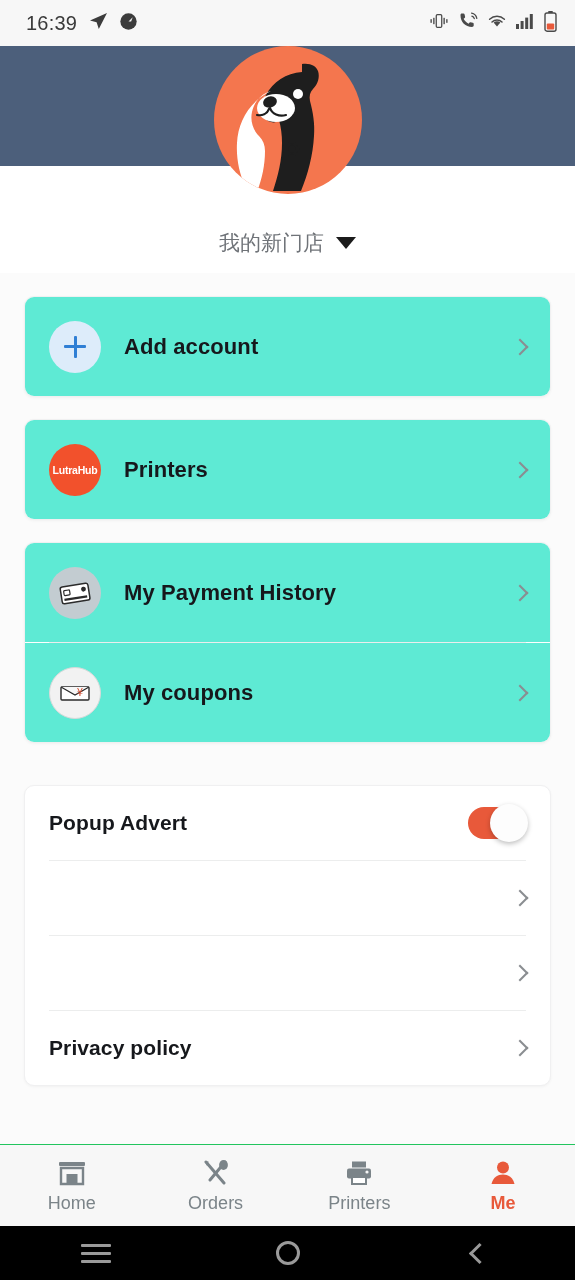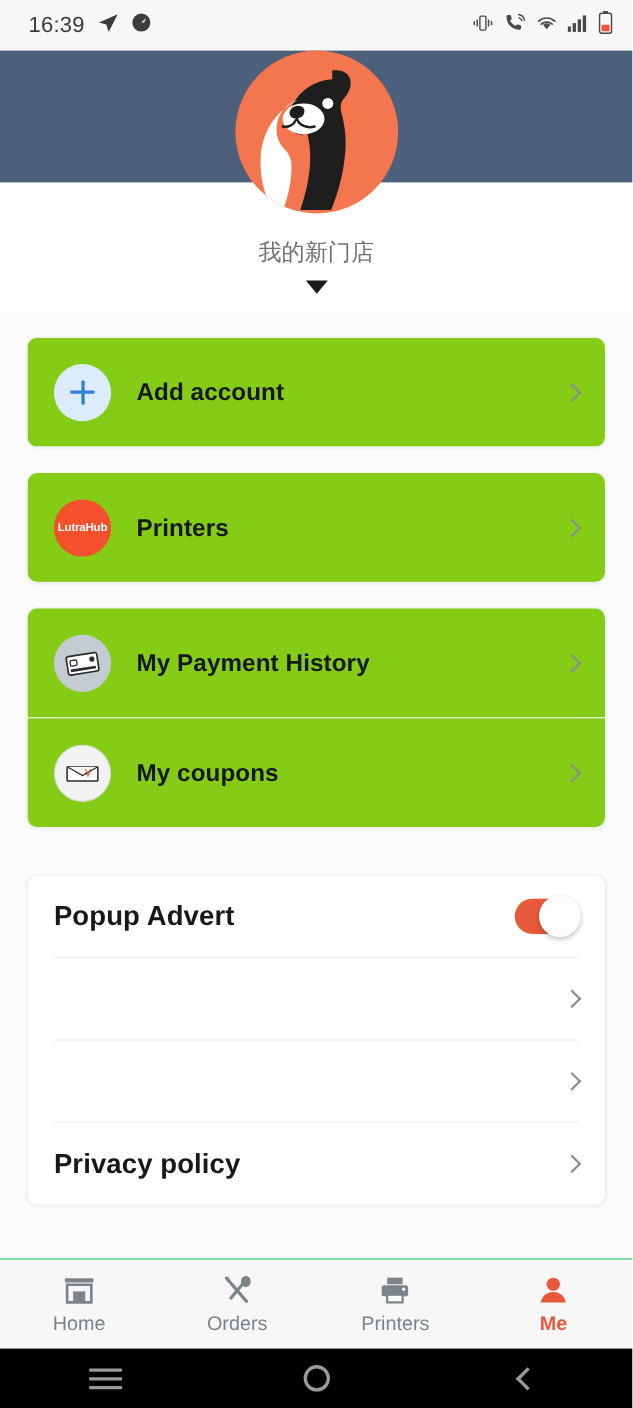--- a/index.html
+++ b/index.html
@@ -52,22 +52,22 @@
     background: #f4764e;
     position: relative; overflow: hidden;
   }
   .avatar svg { position: absolute; top: 0; left: 0; }
   .profile-spacer { height: 38px; }
   .phone-number {
     font-size: 30px; font-weight: bold; color: #111418;
     letter-spacing: .5px; line-height: 34px;
   }
   .store-row {
-    margin-top: 11px;
-    display: flex; align-items: center; justify-content: center; gap: 12px; flex-direction: column;
+    margin-top: 25px;
+    display: flex; align-items: center; justify-content: center; gap: 12px;
   }
   .store-name { font-size: 21px; color: #6f7378; }
   .caret-down {
     width: 0; height: 0;
     border-left: 10px solid transparent;
     border-right: 10px solid transparent;
     border-top: 12px solid #1b1b1b;
   }
 
   
@@ -81,21 +81,21 @@
     overflow: hidden;
   }
   .card.first { margin-top: 23px; }
   .card.settings { margin-top: 42px; }
 
   .row {
     display: flex; align-items: center;
     height: 99px;
     padding: 0 24px;
     position: relative;
-    background: #84cc16;
+    background: #5eead4;
   }
   .row-sep { height: 1px; background: #eceded; margin: 0 24px; }
 
   .row-icon {
     width: 52px; height: 52px; border-radius: 50%;
     flex: 0 0 52px;
     display: flex; align-items: center; justify-content: center;
     margin-right: 23px;
     overflow: hidden;
   }
@@ -124,21 +124,21 @@
   .chevron {
     margin-left: auto;
     width: 12px; height: 12px;
     border-right: 2.4px solid #8a8d91;
     border-top: 2.4px solid #8a8d91;
     transform: rotate(45deg);
   }
 
   
   .srow { height: 74px; padding: 0 24px; display: flex; align-items: center; }
-  .srow .row-label { font-size: 25px; }
+  .srow .row-label { font-size: 21px; }
 
   .toggle {
     margin-left: auto;
     width: 58px; height: 32px;
     border-radius: 16px;
     background: #e8593a;
     position: relative;
     display: flex; align-items: center;
   }
   .toggle .knob {

